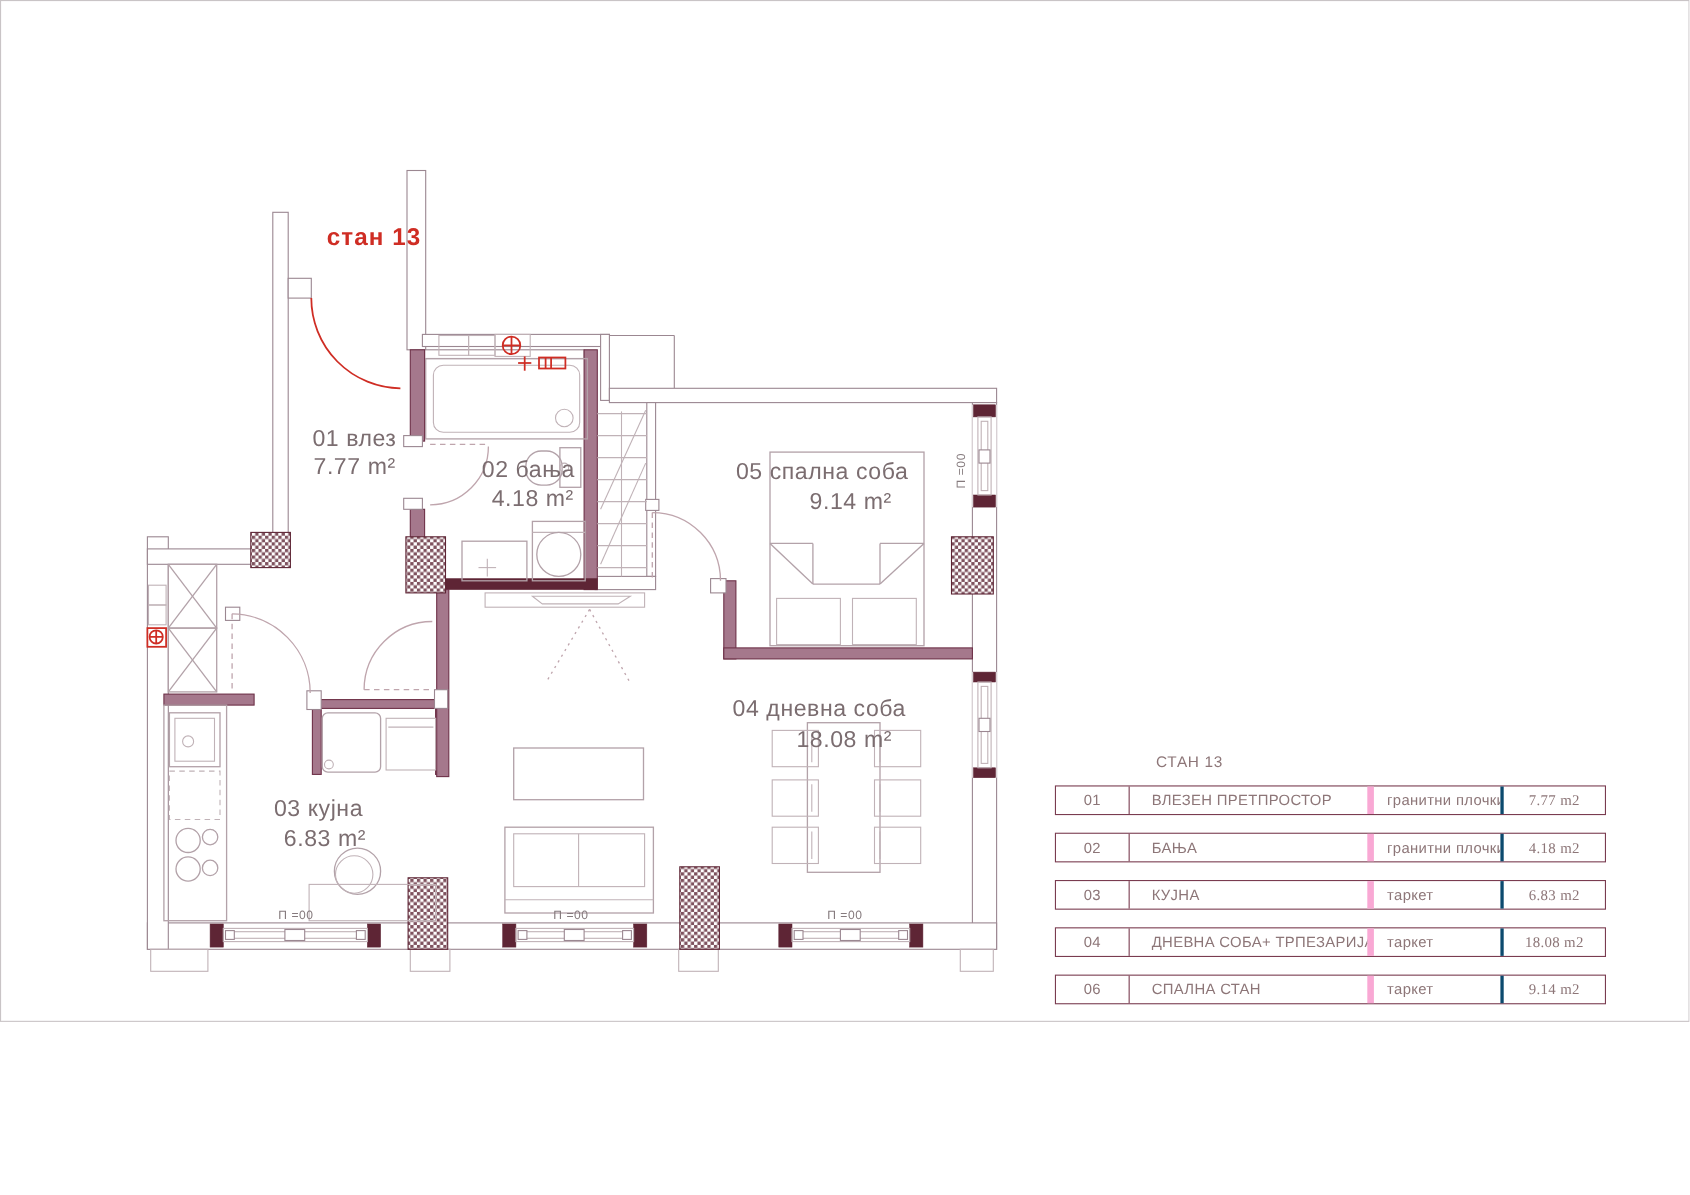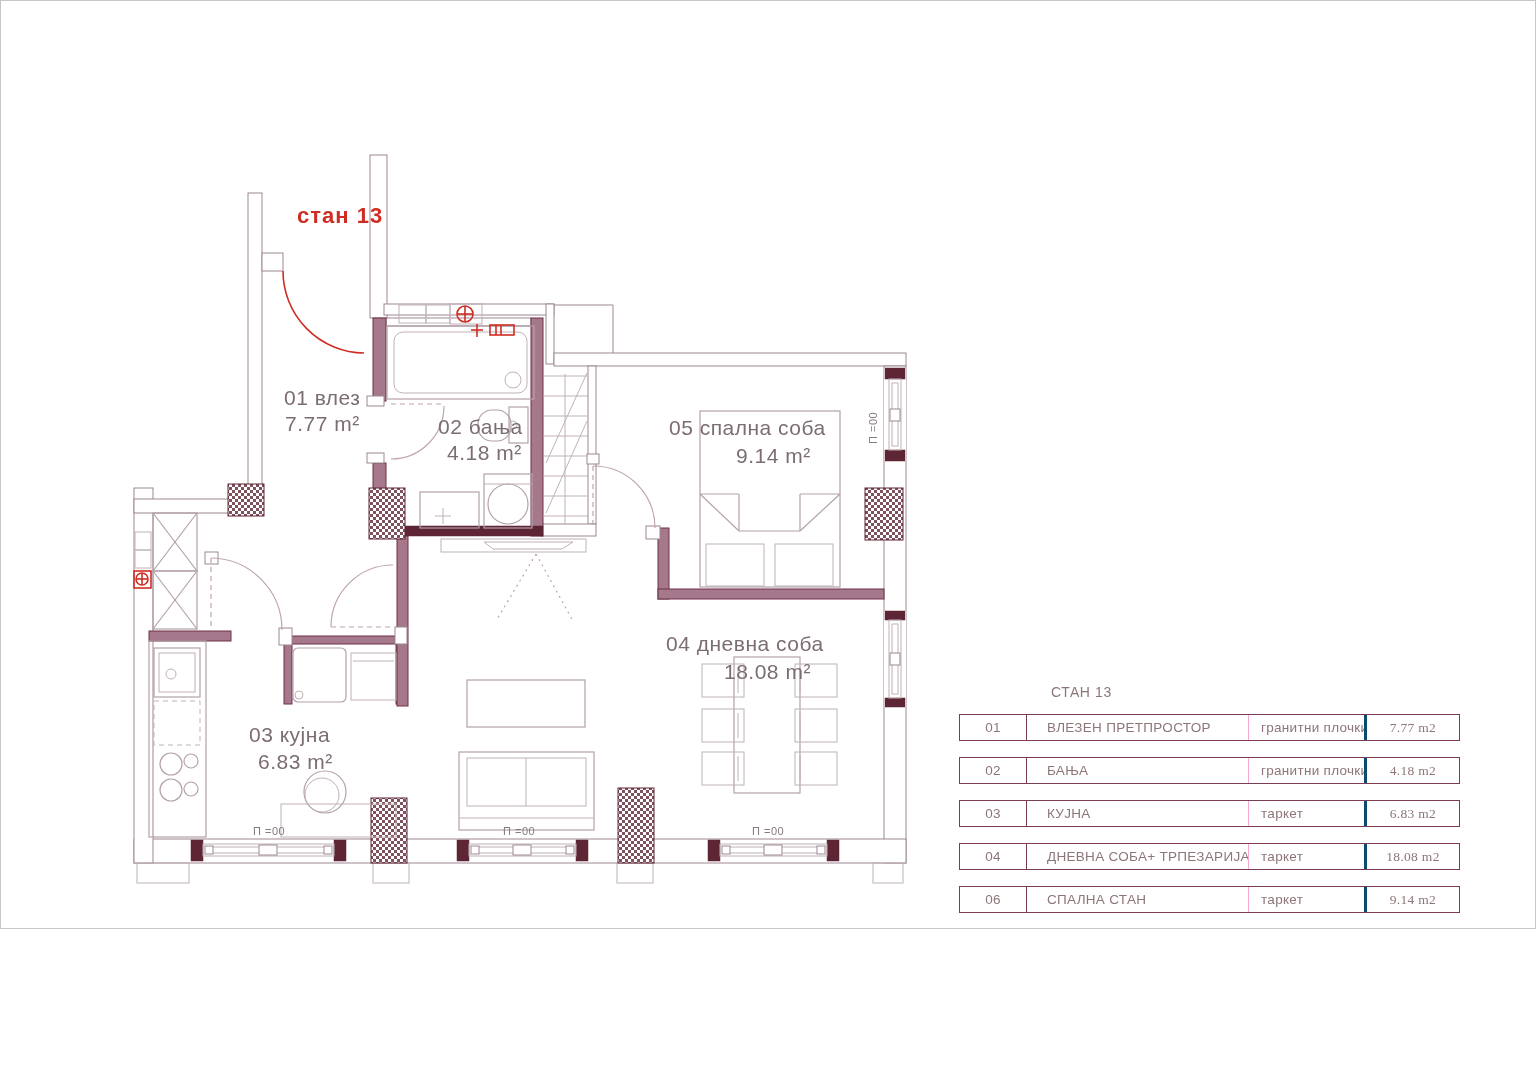--- a/index.html
+++ b/index.html
@@ -13,21 +13,21 @@
   
   #legend{position:absolute;left:958px;top:683px;width:501px;color:#8d7678;}
   .tbl-title{font-size:14px;letter-spacing:.6px;margin-left:92px;margin-bottom:14px;}
   .trow{
     display:grid;grid-template-columns:67px 222px 118px 1fr;
     height:25px;border:1px solid #7a3c50;margin-bottom:16px;
     font-size:13.5px;letter-spacing:.3px;box-sizing:content-box;
   }
   .trow>div{display:flex;align-items:center;height:100%;overflow:hidden;white-space:nowrap;}
   .c-no{justify-content:center;border-right:1px solid #7a3c50;}
-  .c-name{padding-left:20px;border-right:1px solid #f9a8d4;}
+  .c-name{padding-left:20px;border-right:6px solid #f9a8d4;}
   .c-floor{padding-left:12px;border-right:3px solid #0c4a6e;}
   .c-area{justify-content:center;font-family:Liberation Serif, serif;}
   .tbl-footer{position:relative;height:26px;font-size:13.5px;}
   .tot-label{position:absolute;left:160px;top:8px;letter-spacing:.4px;}
   .tot-value{position:absolute;left:444px;top:3px;}
 
   
   .wt{fill:#ffffff;stroke:#9b8791;stroke-width:1;}          
   .wm{fill:#a5788c;stroke:#6e3148;stroke-width:1;}          
   .wd{fill:#5e2535;stroke:#5e2535;stroke-width:.5;}         

